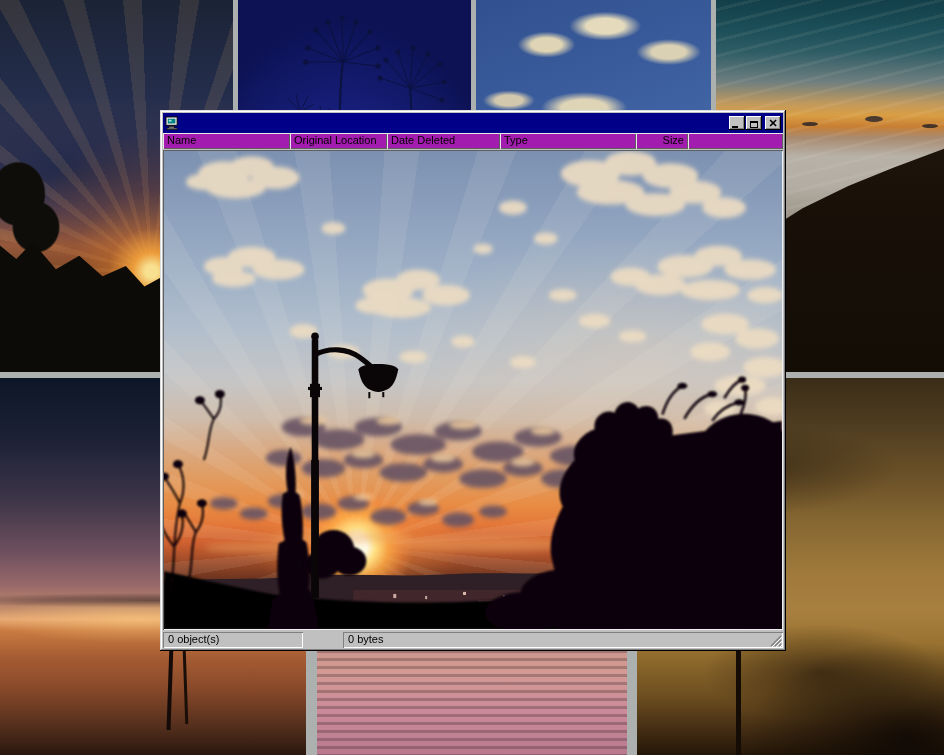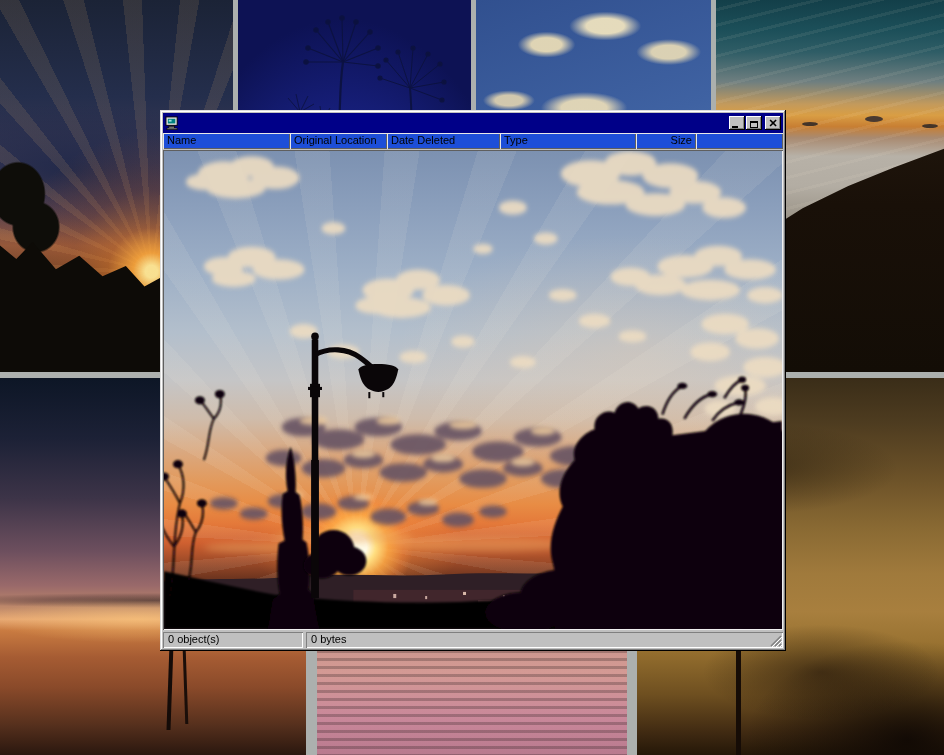--- a/index.html
+++ b/index.html
@@ -78,41 +78,41 @@
     box-shadow:inset -1px -1px 0 #000, inset 1px 1px 0 #fff, inset -2px -2px 0 #808080;
     display:flex;align-items:flex-end;justify-content:center;position:relative;}
   .tbtn.close{margin-left:3px;}
   .g-min{width:6px;height:2px;background:#000;margin:0 auto 2px 3px;}
   .g-max{width:8px;height:7px;border:1px solid #000;border-top-width:2px;margin-bottom:2px;box-sizing:border-box;}
   .g-x{position:absolute;inset:0;display:flex;align-items:center;justify-content:center;
     font-size:11px;font-weight:bold;color:#000;line-height:1;font-family:"Liberation Sans",sans-serif;}
   .menubar{height:19px;display:flex;align-items:center;padding-left:1px;flex:none;font-size:11px;color:#000;}
   .menu-item{display:inline-block;padding:2px 6px;}
   .menu-item::first-letter{text-decoration:underline;}
-  .hdr{height:16px;display:flex;flex:none;background:#1d4ed8;font-size:11px;color:#000;}
+  .hdr{height:16px;display:flex;flex:none;background:#a21caf;font-size:11px;color:#000;}
   .hcell{box-shadow:inset 1px 1px 0 #e8e8e8, inset -1px -1px 0 #5f5f5f;
     padding:1px 4px 0 4px;box-sizing:border-box;overflow:hidden;white-space:nowrap;}
   .hc1{width:127px;} .hc2{width:97px;} .hc3{width:113px;} .hc4{width:136px;}
-  .hc5{width:60px;text-align:right;} .hcf{flex:1;}
+  .hc5{width:52px;text-align:right;} .hcf{flex:1;}
   .content{flex:1;position:relative;margin-top:1px;
     box-shadow:inset 1px 1px 0 #5f5f5f, inset -1px -1px 0 #efefef;overflow:hidden;}
   .photo{position:absolute;inset:1px;overflow:hidden;
     background:linear-gradient(180deg,#7c91b1 0%,#8b9fbc 12%,#9dafc6 25%,#b3bfcc 38%,#c5c5c6 48%,#cfbcab 56%,#daa87f 63%,#e29a5d 69%,#e88c44 74%,#e4793a 78%,#cf6030 82%,#9c4a28 86%,#4a2417 92%,#140a08 100%);}
   .photo .tint{position:absolute;inset:0;background:radial-gradient(ellipse 55% 35% at 76% 42%, rgba(242,205,165,.28), rgba(0,0,0,0) 70%);}
   .photo .rays{position:absolute;inset:0;opacity:.8;
     background:repeating-conic-gradient(from 195deg at 193px 395px, rgba(255,246,228,.10) 0 5deg, rgba(0,0,0,0) 5deg 13deg);}
   .photo .glow{position:absolute;left:43px;top:325px;width:300px;height:140px;
     background:radial-gradient(ellipse closest-side, rgba(255,160,65,.55), rgba(0,0,0,0) 72%);}
   .photo .sun{position:absolute;left:118px;top:320px;width:150px;height:150px;
     background:radial-gradient(circle closest-side,#fffce9 0 13%,#ffdf82 25%,rgba(255,172,70,.78) 42%,rgba(250,140,60,.35) 62%,rgba(0,0,0,0) 75%);}
   .scene{position:absolute;inset:0;width:100%;height:100%;}
-  .statusbar{height:16px;margin-top:2px;display:flex;gap:3px;flex:none;font-size:11px;color:#000;}
+  .statusbar{height:16px;margin-top:2px;display:flex;gap:16px;flex:none;font-size:11px;color:#000;}
   .spanel{box-shadow:inset 1px 1px 0 #808080, inset -1px -1px 0 #fff;
     padding:1px 0 0 5px;box-sizing:border-box;overflow:hidden;white-space:nowrap;}
-  .sp1{width:140px;} .sp2{flex:1;position:relative;}
+  .sp1{width:140px;} .sp2{flex:1;position:relative;margin-left:24px;}
   .grip{position:absolute;right:1px;bottom:1px;width:13px;height:13px;}
 </style>
 </head>
 <body>
 
 <div class="screen">
 
   <div class="tile" id="tA">
     <div class="clump"></div>
     <div class="trees"></div>

